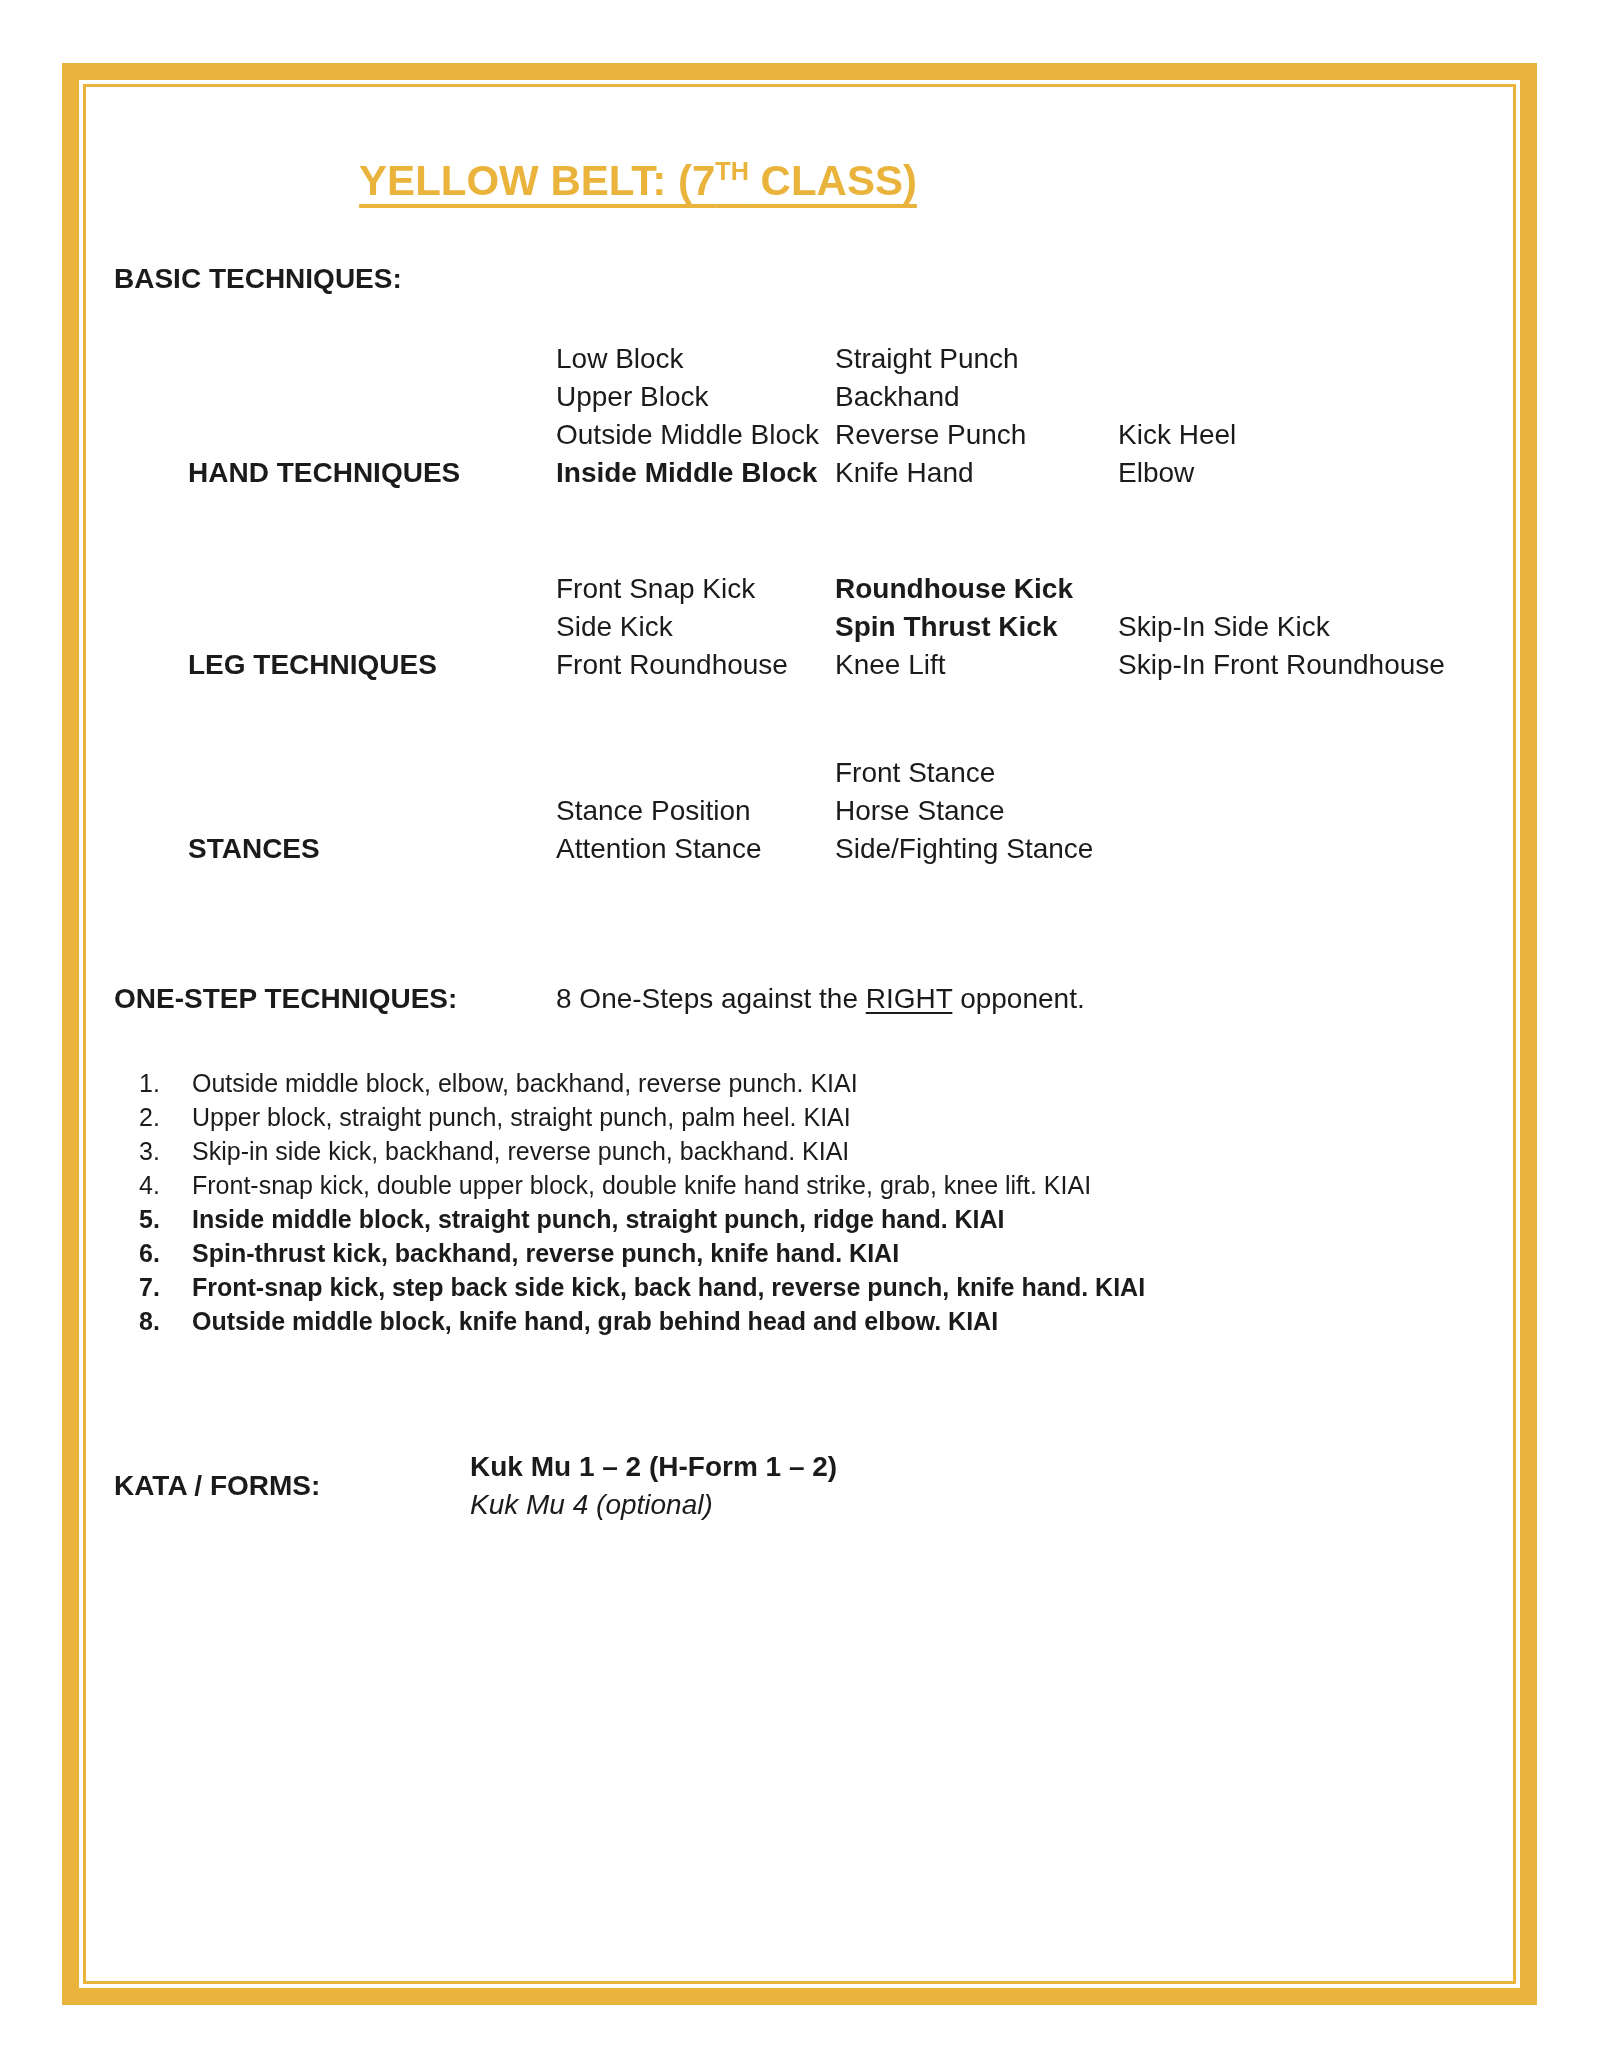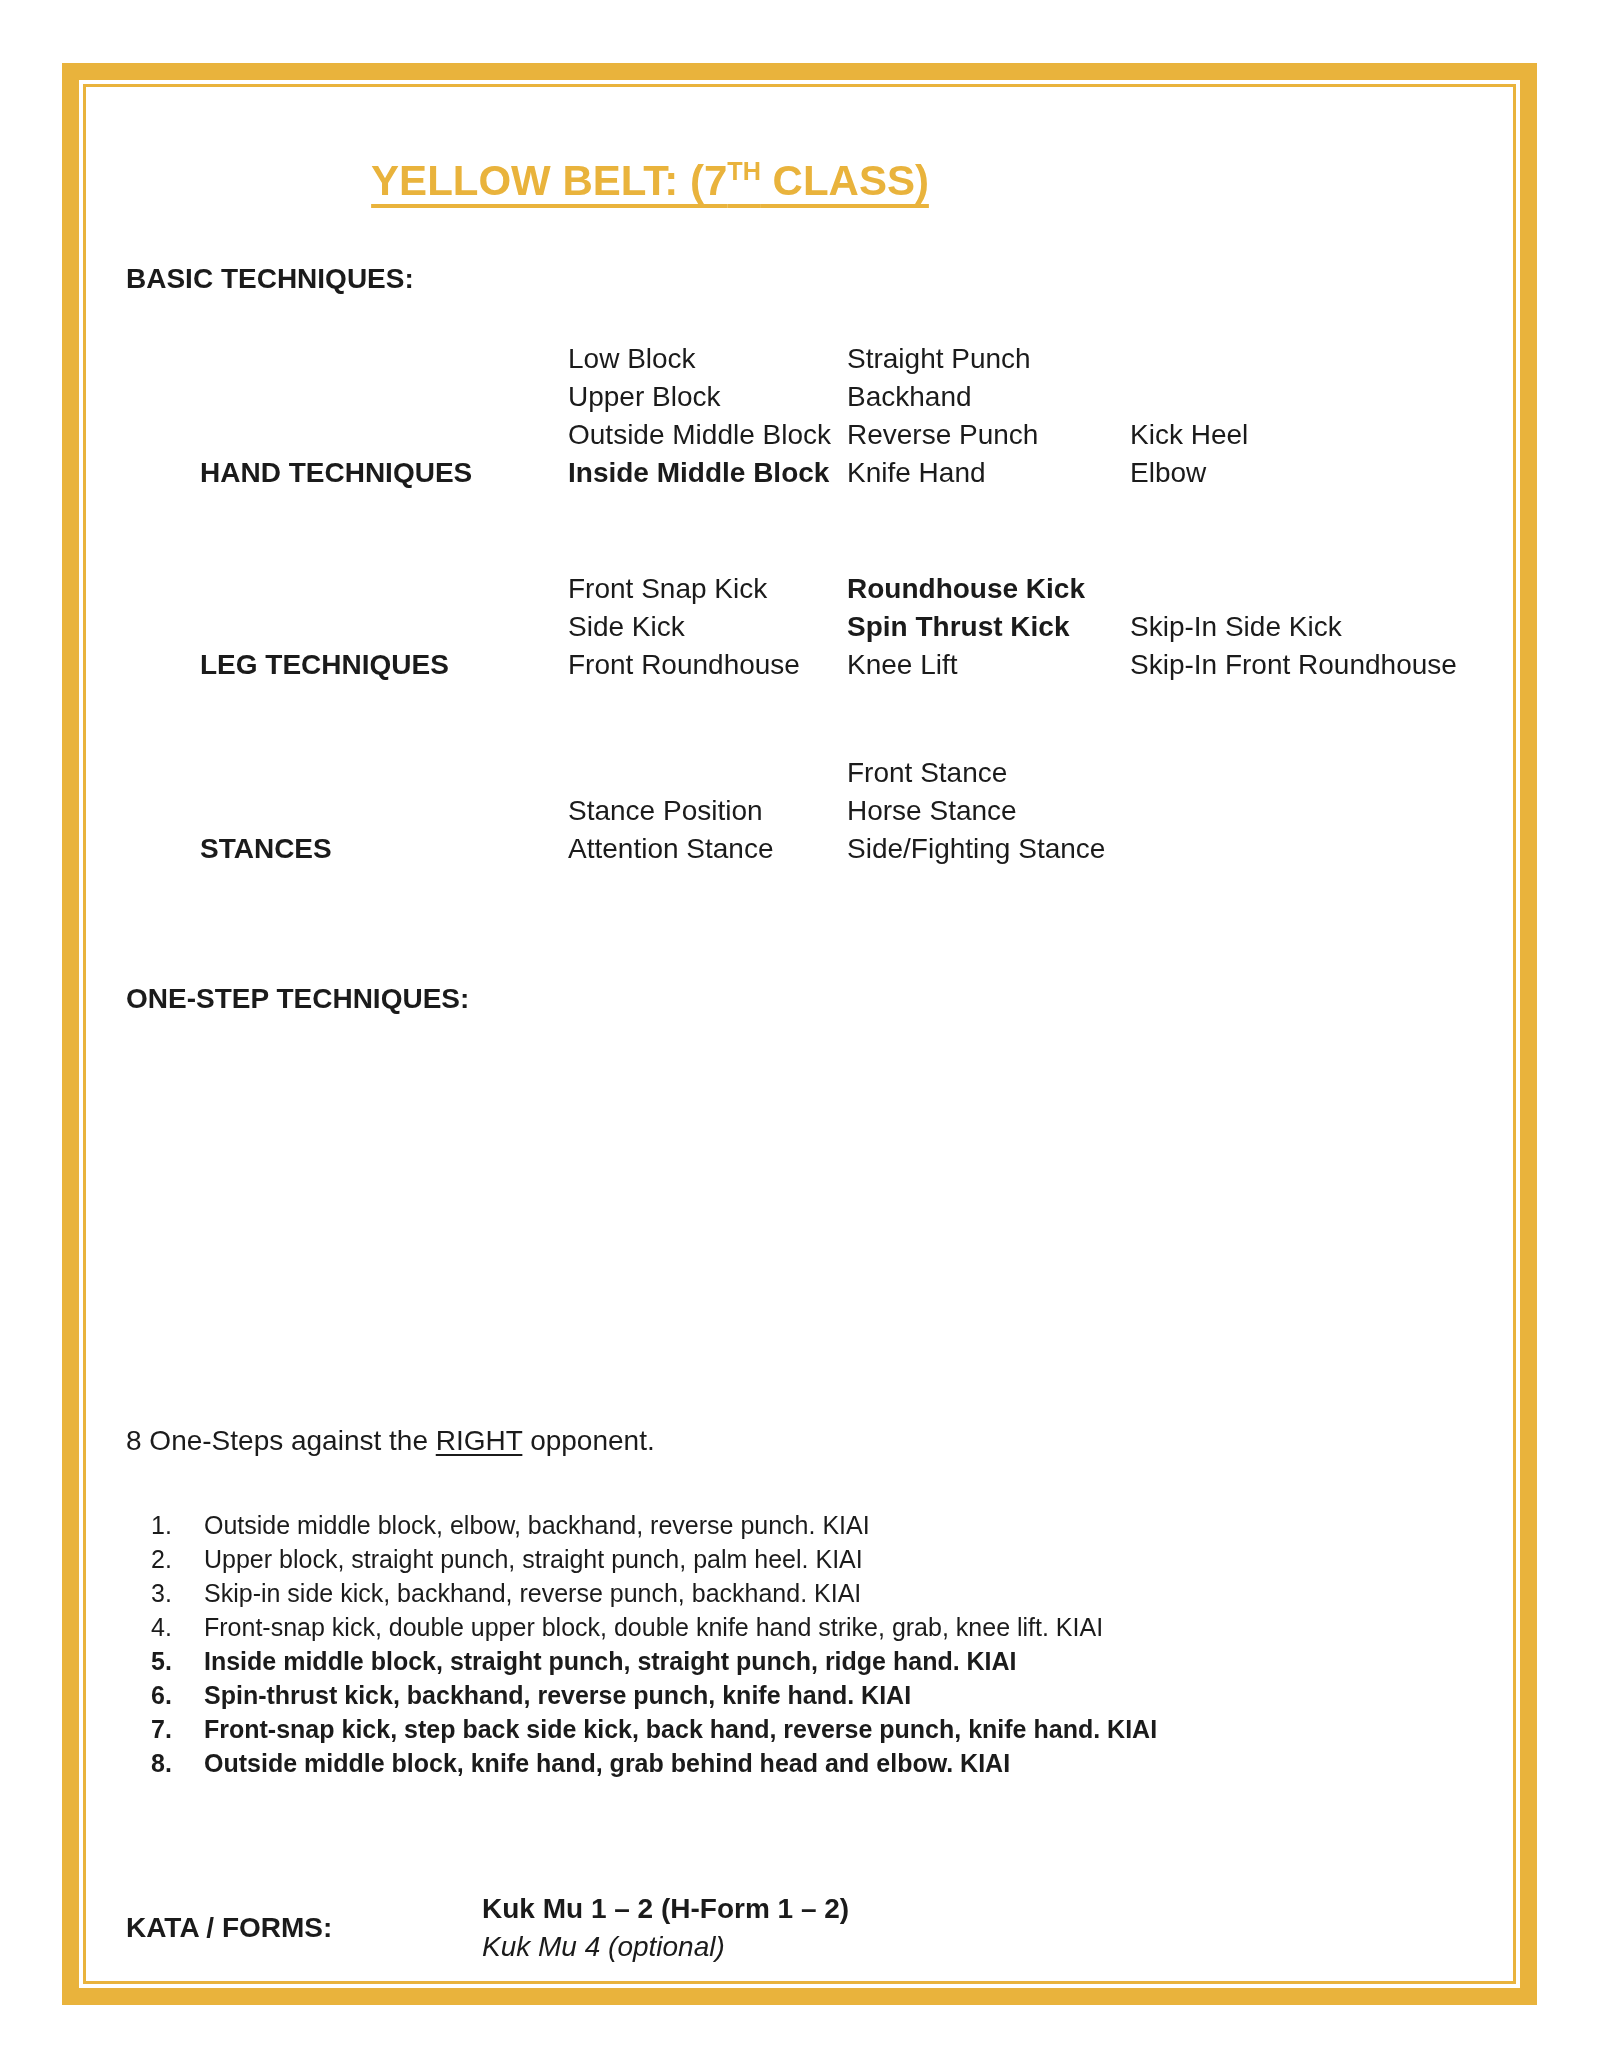--- a/index.html
+++ b/index.html
@@ -25,21 +25,21 @@
     pointer-events: none;
   }
   .page-frame-inner {
     position: absolute;
     inset: 4px;
     border: 3px solid var(--gold);
   }
   
   .content {
     position: absolute;
-    left: 12px; top: 0;
+    left: 0; top: 0;
     width: 1276px;
   }
   h1.page-title {
     margin: 155px 0 0 0;
     text-align: center;
     font-size: 42px;
     line-height: 52px;
     font-weight: bold;
     color: var(--gold);
   }
@@ -84,21 +84,20 @@
     font-size: 28px;
     line-height: 38px;
   }
   .bold { font-weight: bold; }
   .italic { font-style: italic; }
   
   .onestep-head {
     display: flex;
     margin: 112px 0 0 114px;
     align-items: baseline;
-    flex-direction: column;
   }
   .onestep-head .sec-heading-inline {
     width: 442px;
     flex: 0 0 442px;
     font-size: 28px;
     line-height: 38px;
     font-weight: bold;
     margin: 0;
   }
   .onestep-desc {

